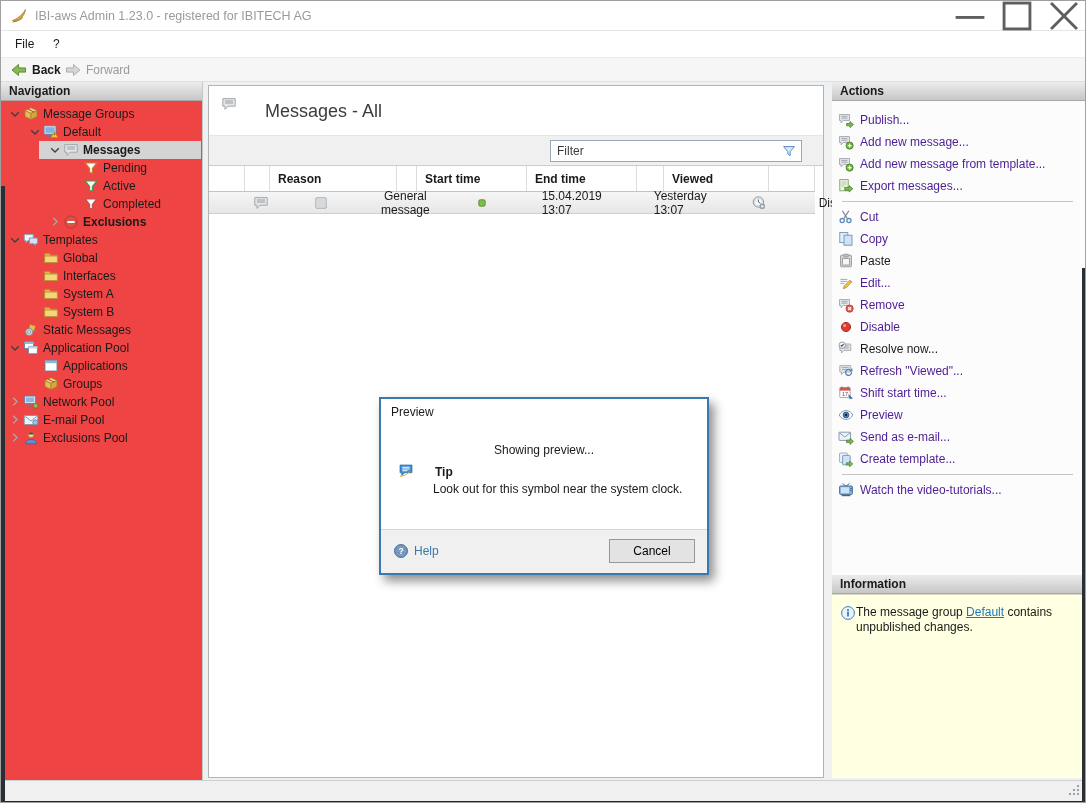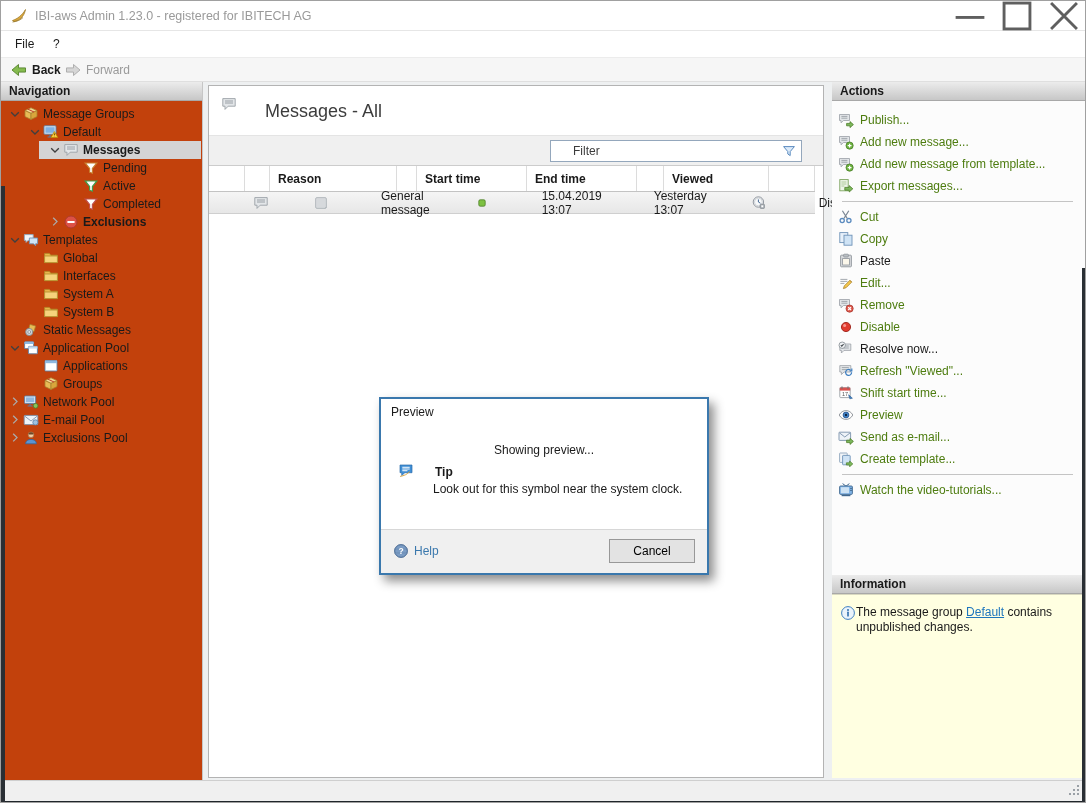--- a/index.html
+++ b/index.html
@@ -26,60 +26,60 @@
   .tbtn{position:absolute;top:0;height:23px;display:flex;align-items:center;gap:5px;padding:0 4px;cursor:pointer;}
   .tbtn.back{left:6px;font-weight:600;}
   .tbtn.fwd{left:60px;color:#9a9a9a;}
 
   
   .workspace{position:absolute;left:0;top:81px;width:1086px;height:698px;background:#eef0f1;}
   .panel-header{height:19px;line-height:18px;font-weight:700;padding-left:8px;
     background:linear-gradient(#ececec,#c7c7c7);border-bottom:1px solid #a8a8a8;color:#1a1a1a;}
 
   
-  .nav-panel{position:absolute;left:0;top:0;width:202px;height:698px;background:#c2410c;border-right:1px solid #c6c6c6;}
+  .nav-panel{position:absolute;left:0;top:0;width:202px;height:698px;background:#ef4444;border-right:1px solid #c6c6c6;}
   .tree{position:absolute;left:0;top:23px;right:1px;}
   .tree-row{height:18px;display:flex;align-items:center;cursor:pointer;white-space:nowrap;}
   .tree-row .chev{width:16px;height:16px;flex:0 0 16px;display:flex;align-items:center;justify-content:center;}
   .tree-row .lbl{margin-left:4px;}
   .lvl0{padding-left:6px;}.lvl1{padding-left:26px;}.lvl2{padding-left:46px;font-weight:bold;}.lvl3{padding-left:66px;}
   .tree-row.selected{background:linear-gradient(90deg,transparent 38px,#d4d4d4 38px);}
 
   
   .main-panel{position:absolute;left:207px;top:3px;width:616px;height:693px;background:#fff;border:1px solid #b3b3b3;}
   .m-title-icon{position:absolute;left:12px;top:10px;}
   .m-title-icon svg{width:32px;height:30px;}
   .m-title{position:absolute;left:56px;top:15px;font-size:18px;color:#3d3d3d;}
   .filter-band{position:absolute;left:0;right:0;top:49px;height:31px;background:#f0f0f0;border-top:1px solid #e4e4e4;border-bottom:1px solid #cccccc;}
   .filter-box{position:absolute;left:341px;top:4px;width:252px;height:22px;background:#fff;border:1px solid #94a7bc;display:flex;align-items:center;}
-  .filter-box input{flex:1;border:none;outline:none;font:12px "Liberation Sans",sans-serif;padding:0 22px;background:transparent;color:#7f1d1d;}
+  .filter-box input{flex:1;border:none;outline:none;font:12px "Liberation Sans",sans-serif;padding:0 6px;background:transparent;color:#7f1d1d;}
   .filter-box input::placeholder{color:#3c3c3c;opacity:1;}
   .filter-box .ico{margin-right:4px;cursor:pointer;}
   .tbl{position:absolute;left:0;top:80px;width:606px;}
   .trow{display:flex;width:100%;}
   .thead{height:26px;border-bottom:1px solid #c3c3c3;background:#fff;}
   .thead .cell{border-right:1px solid #dcdcdc;display:flex;align-items:center;padding-left:8px;font-weight:700;}
   .tdata{height:22px;background:linear-gradient(#f5f5f5,#e7e7e7);border-bottom:1px solid #cfcfcf;cursor:pointer;}
   .tdata .cell{display:flex;align-items:center;padding-left:8px;margin-left:44px;}
   .c-i1{width:36px;justify-content:center;padding-left:0!important;}
   .c-i2{width:25px;justify-content:center;padding-left:0!important;}
-  .c-reason{width:127px;}
+  .c-reason{width:127px;text-align:center;}
   .c-dot{width:20px;justify-content:center;padding-left:0!important;}
   .c-start{width:110px;}
   .c-end{width:110px;}
   .c-i3{width:27px;justify-content:center;padding-left:0!important;}
   .c-view{width:105px;}
   .c-fill{flex:1;}
 
   
   .actions-panel{position:absolute;left:831px;top:0;width:290px;height:698px;background:#eef0f1;}
   .actions-body{position:absolute;left:0;top:19px;width:255px;height:474px;background:#fcfcfc;}
   .actions-list{position:absolute;left:0;top:8px;right:0;}
   .action-item{position:relative;height:22px;display:flex;align-items:center;gap:6px;padding-left:6px;cursor:pointer;}
-  .action-item .lbl{color:#4d7c0f;}
+  .action-item .lbl{color:#4c1d95;}
   .action-item.disabled .lbl{color:#1a1a1a;cursor:default;}
   .action-item.separator{height:9px;cursor:default;}
   .action-item.separator::before{content:"";position:absolute;left:10px;right:14px;top:4px;border-top:1px solid #c4c4c4;}
   .dots-handle{position:absolute;top:481px;left:50%;transform:translateX(-50%);cursor:row-resize;}
   .info-header{position:absolute;left:0;top:493px;width:255px;}
   .info-content{position:absolute;left:0;top:512px;width:255px;bottom:2px;background:#ffffe1;border-top:1px solid #d8d8c0;padding:10px 8px;display:flex;gap:0;align-items:flex-start;}
   .info-text{width:212px;line-height:15px;}
   .info-link{color:#1e76bd;text-decoration:underline;cursor:pointer;}
 
   

